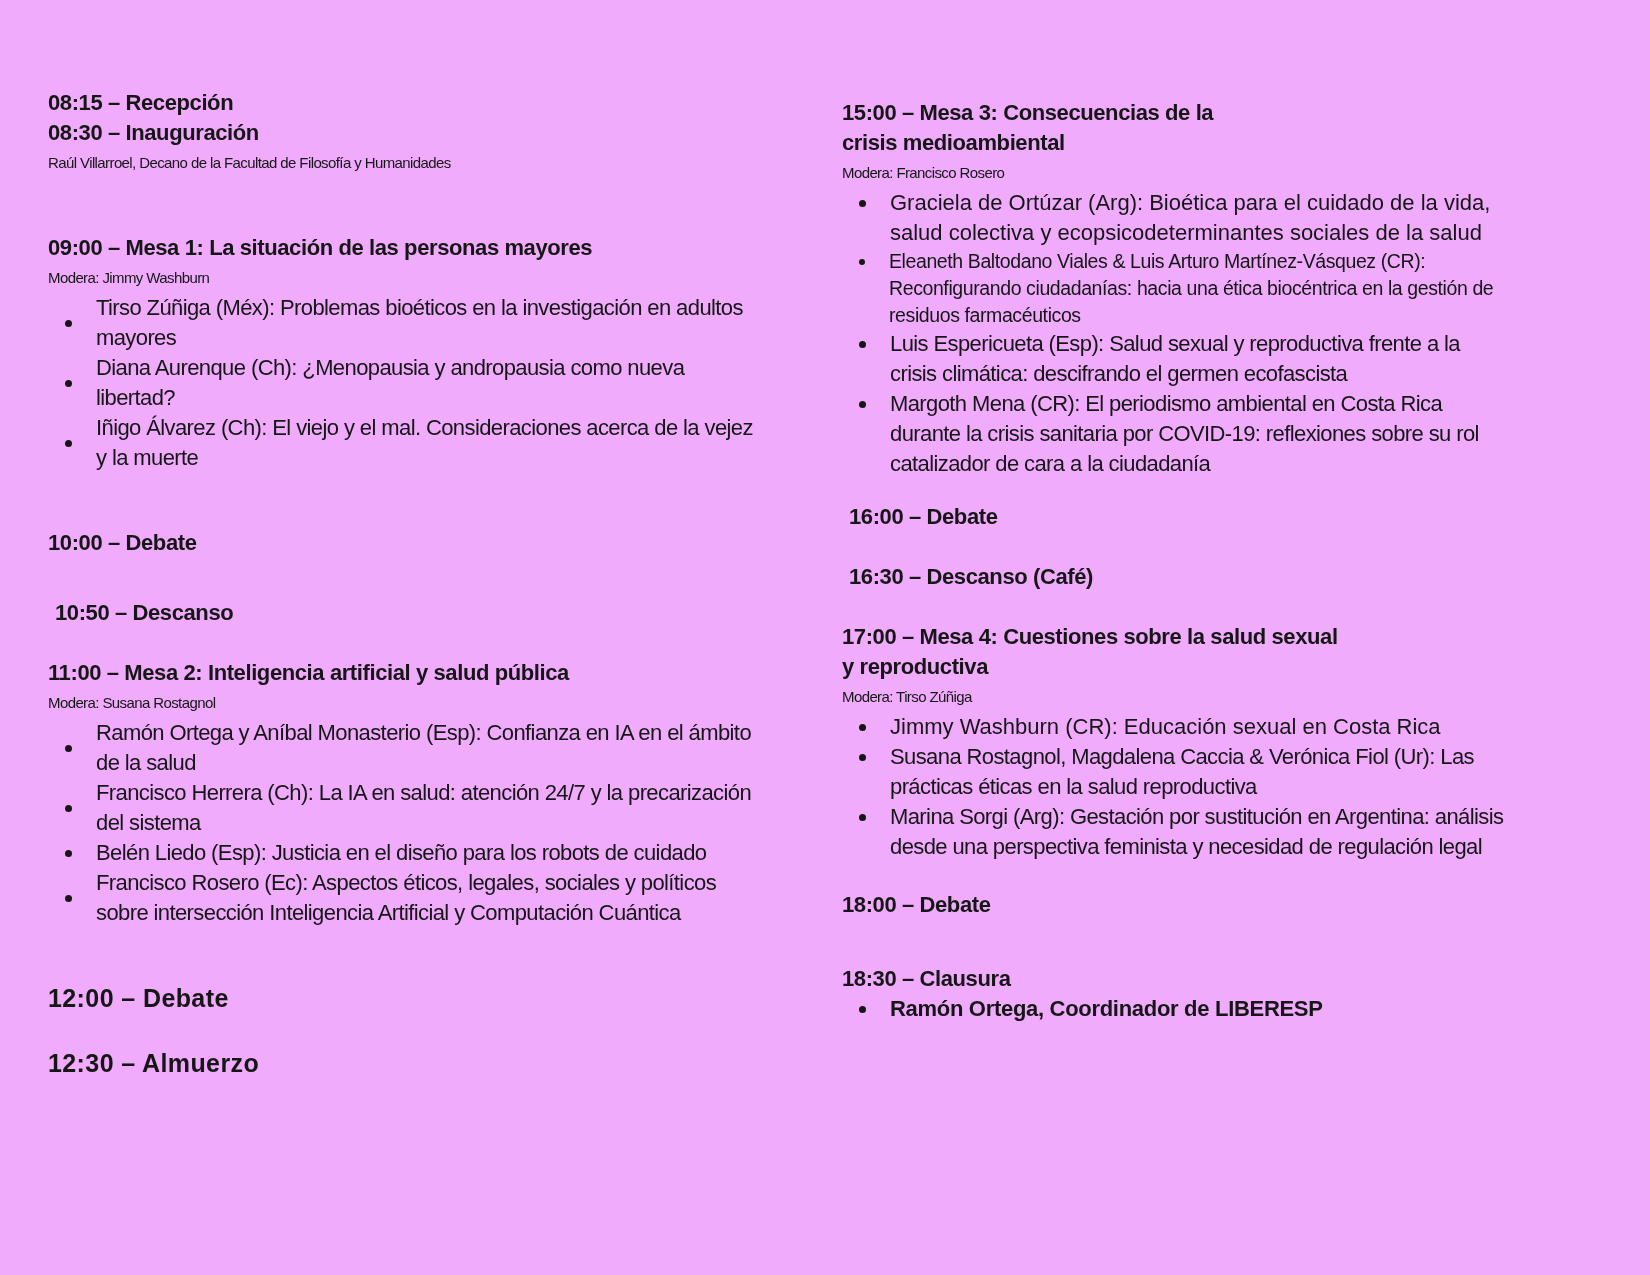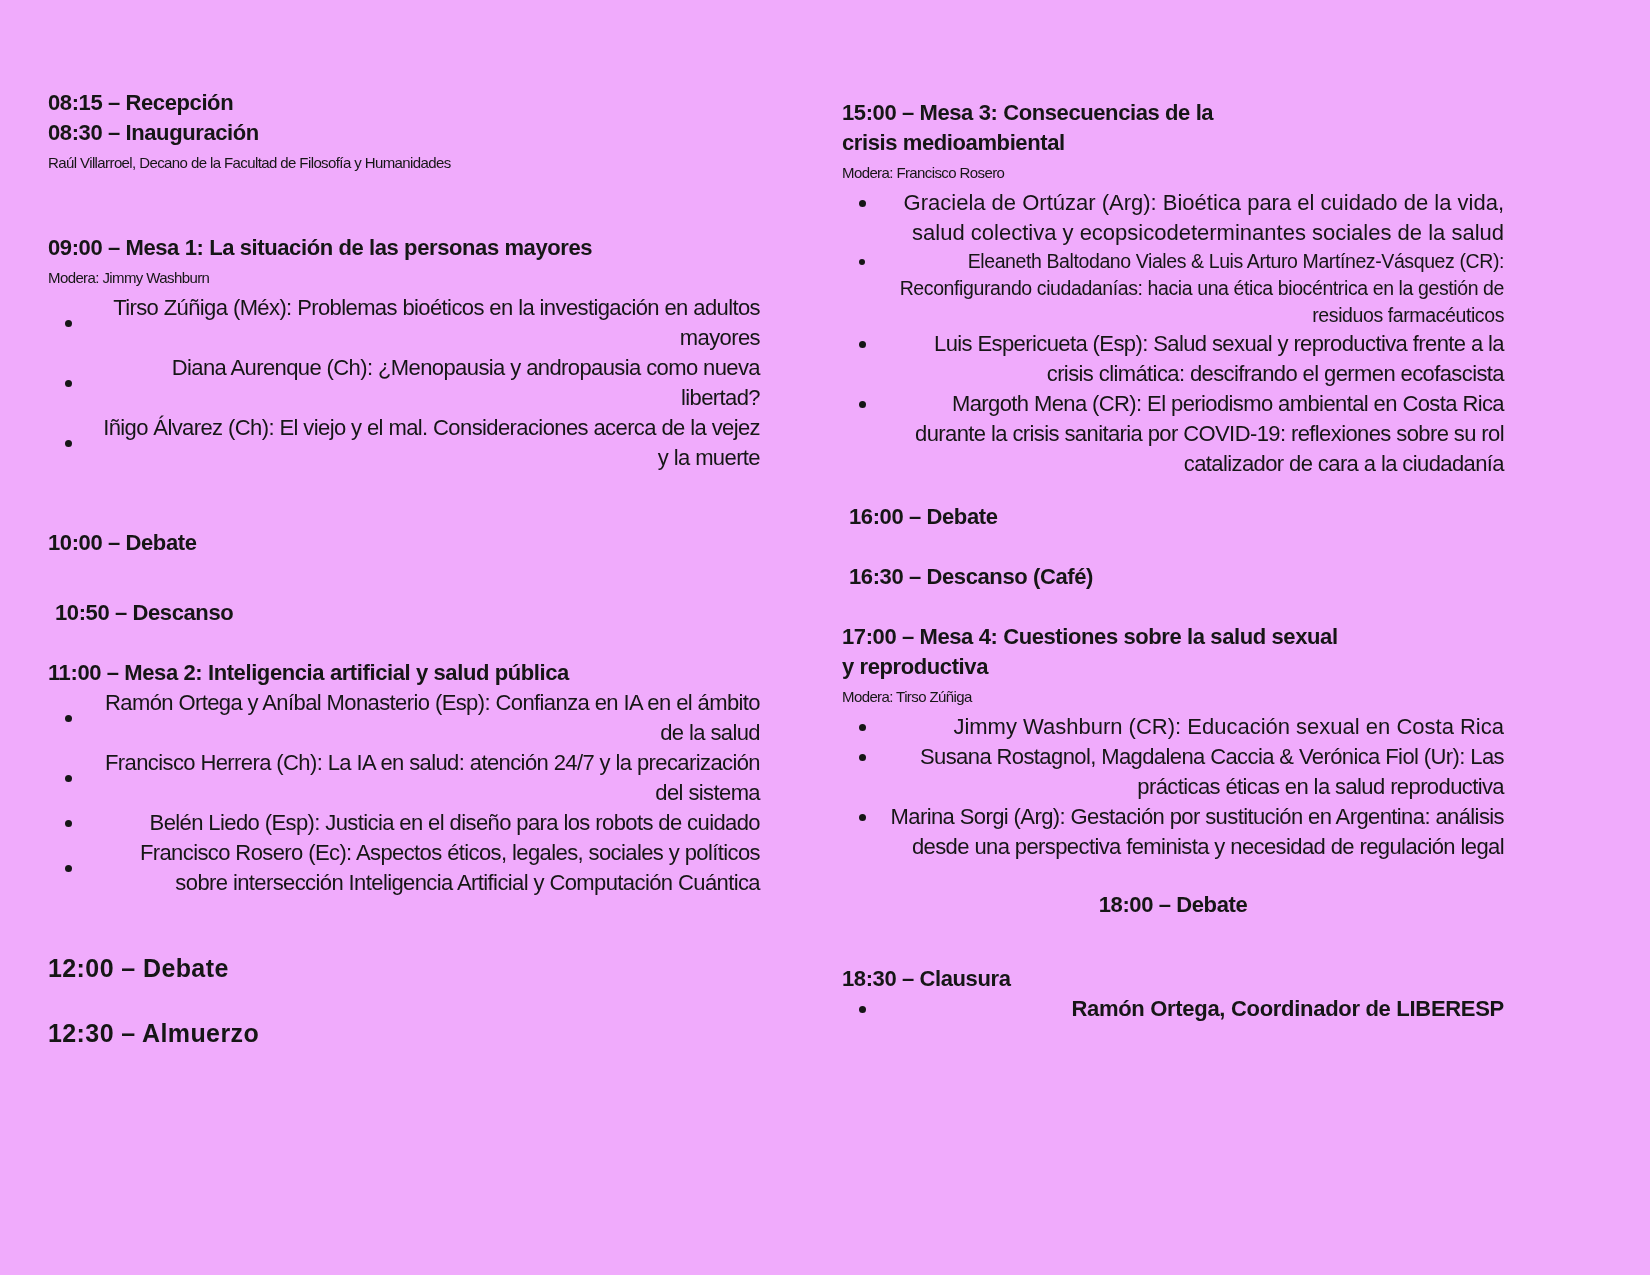--- a/index.html
+++ b/index.html
@@ -32,32 +32,32 @@
   li.talk{
     display:flex;align-items:stretch;
     font-size:22px;line-height:30px;letter-spacing:-0.6px;
   }
   li.talk .dot{
     flex:0 0 auto;width:7px;height:7px;border-radius:50%;
     background:#161616;
     align-self:flex-start;margin:12px 24px 0 17px;
   }
   .talks-center li.talk .dot{align-self:center;margin-top:0;}
-  li.talk .t{flex:1 1 auto;text-align:right;}
+  li.talk .t{flex:1 1 auto;}
   
   li.talk.wide{letter-spacing:0px;}
   
   li.talk.small{font-size:19.5px;line-height:27px;letter-spacing:-0.4px;}
   li.talk.small .dot{width:6px;height:6px;margin-top:11px;}
   
   li.talk.bold-item{font-weight:700;letter-spacing:-0.3px;}
   
   .indent-sm{padding-left:7px;}
   
-  .mt28{margin-top:28px;text-align:center;}
+  .mt28{margin-top:28px;}
   .mt30{margin-top:30px;}
   .mt32{margin-top:23px;}
   .mt33{margin-top:44px;}
   .mt35{margin-top:35px;}
   .mt40{margin-top:40px;}
   .mt55{margin-top:55px;}
 </style>
 </head>
 <body>
 
@@ -89,20 +89,21 @@
         </li>
       </ul>
     </section>
 
     <p class="h mt55">10:00 – Debate</p>
 
     <p class="h mt40 indent-sm">10:50 – Descanso</p>
 
     <section class="mt30">
       <p class="h">11:00 – Mesa 2: Inteligencia artificial y salud pública</p>
+      <p class="body">Modera: Susana Rostagnol</p>
       <ul class="talks talks-center">
         <li class="talk">
           <span class="dot"></span>
           <span class="t">Ramón Ortega y Aníbal Monasterio (Esp): Confianza en IA en el ámbito de la salud</span>
         </li>
         <li class="talk">
           <span class="dot"></span>
           <span class="t">Francisco Herrera (Ch): La IA en salud: atención 24/7 y la precarización del sistema</span>
         </li>
         <li class="talk">

